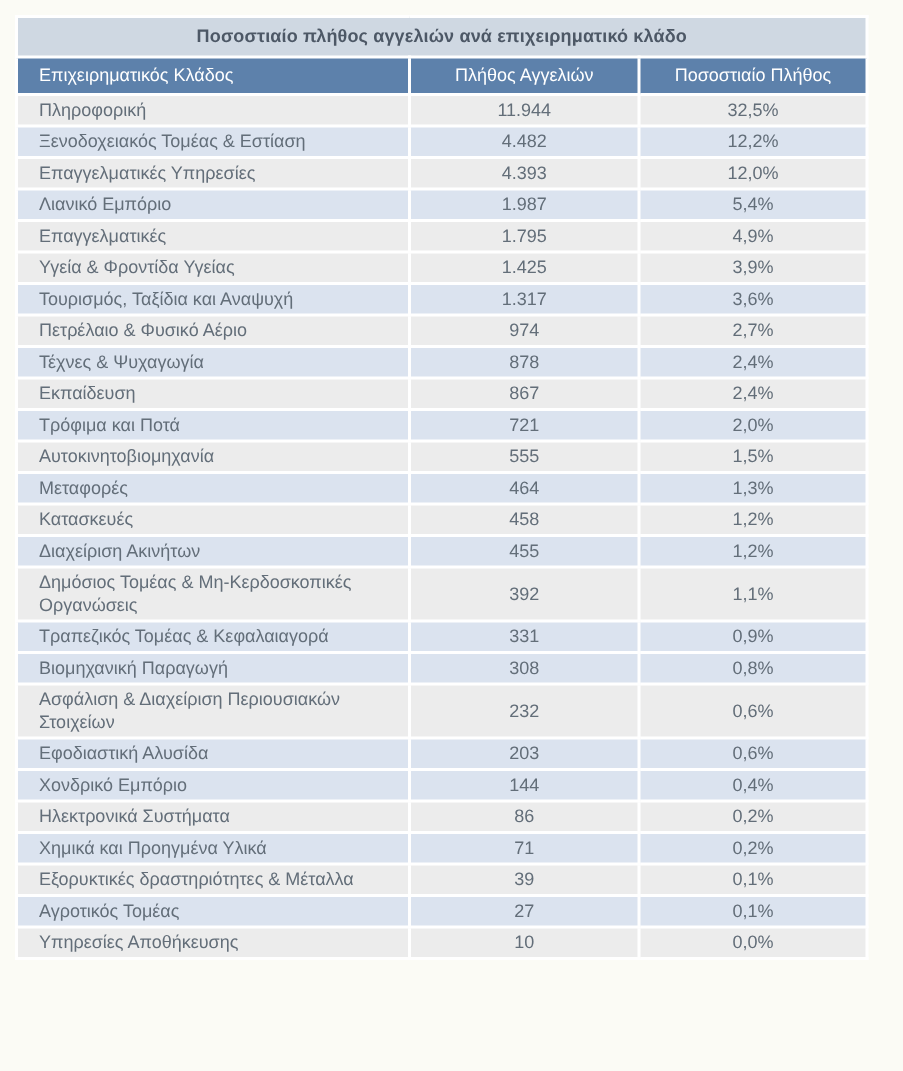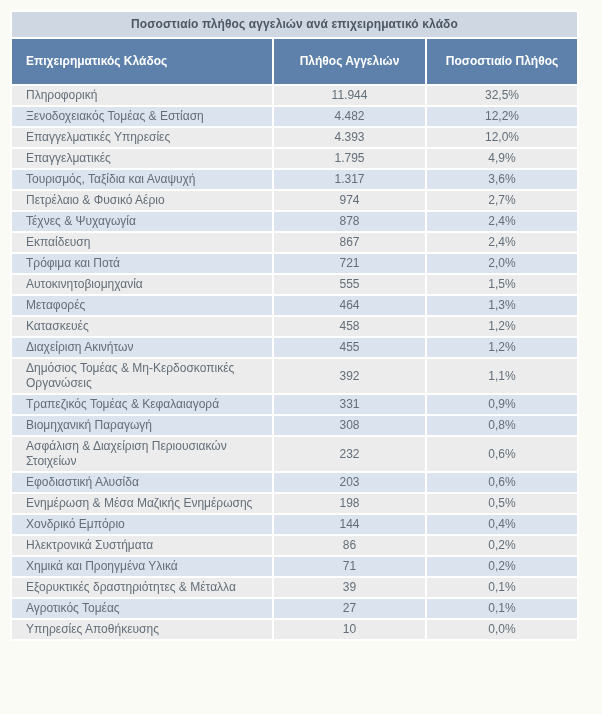--- a/index.html
+++ b/index.html
@@ -44,22 +44,22 @@
     background: var(--title-bg);
     color: var(--title-text);
     font-weight: bold;
     text-align: center;
     padding: 5px 8px;
     letter-spacing: 0.1px;
   }
   th.col-header {
     background: var(--header-bg);
     color: var(--header-text);
-    font-weight: bold;
-    padding: 15px 8px;
+    font-weight: normal;
+    padding: 4px 8px;
     text-align: center;
   }
   th.col-header.first { text-align: left; padding-left: 14px; }
   td {
     color: var(--cell-text);
     padding: 2px 8px;
   }
   td.sector { text-align: left; padding-left: 14px; }
   td.num { text-align: center; }
   tr.odd td  { background: var(--row-gray); }
@@ -94,25 +94,35 @@
         <tr class="even">
     <td class="sector">Ξενοδοχειακός Τομέας &amp; Εστίαση</td>
     <td class="num">4.482</td>
     <td class="num">12,2%</td>
   </tr>
         <tr class="odd">
     <td class="sector">Επαγγελματικές Υπηρεσίες</td>
     <td class="num">4.393</td>
     <td class="num">12,0%</td>
   </tr>
+        <tr class="even">
+    <td class="sector">Λιανικό Εμπόριο</td>
+    <td class="num">1.987</td>
+    <td class="num">5,4%</td>
+  </tr>
         <tr class="odd">
     <td class="sector">Επαγγελματικές</td>
     <td class="num">1.795</td>
     <td class="num">4,9%</td>
   </tr>
+        <tr class="odd">
+    <td class="sector">Υγεία &amp; Φροντίδα Υγείας</td>
+    <td class="num">1.425</td>
+    <td class="num">3,9%</td>
+  </tr>
         <tr class="even">
     <td class="sector">Τουρισμός, Ταξίδια και Αναψυχή</td>
     <td class="num">1.317</td>
     <td class="num">3,6%</td>
   </tr>
         <tr class="odd">
     <td class="sector">Πετρέλαιο &amp; Φυσικό Αέριο</td>
     <td class="num">974</td>
     <td class="num">2,7%</td>
   </tr>
@@ -168,25 +178,20 @@
   </tr>
         <tr class="odd">
     <td class="sector">Ασφάλιση &amp; Διαχείριση Περιουσιακών Στοιχείων</td>
     <td class="num">232</td>
     <td class="num">0,6%</td>
   </tr>
         <tr class="even">
     <td class="sector">Εφοδιαστική Αλυσίδα</td>
     <td class="num">203</td>
     <td class="num">0,6%</td>
-  </tr>
-        <tr class="odd">
-    <td class="sector">Ενημέρωση &amp; Μέσα Μαζικής Ενημέρωσης</td>
-    <td class="num">198</td>
-    <td class="num">0,5%</td>
   </tr>
         <tr class="even">
     <td class="sector">Χονδρικό Εμπόριο</td>
     <td class="num">144</td>
     <td class="num">0,4%</td>
   </tr>
         <tr class="odd">
     <td class="sector">Ηλεκτρονικά Συστήματα</td>
     <td class="num">86</td>
     <td class="num">0,2%</td>

